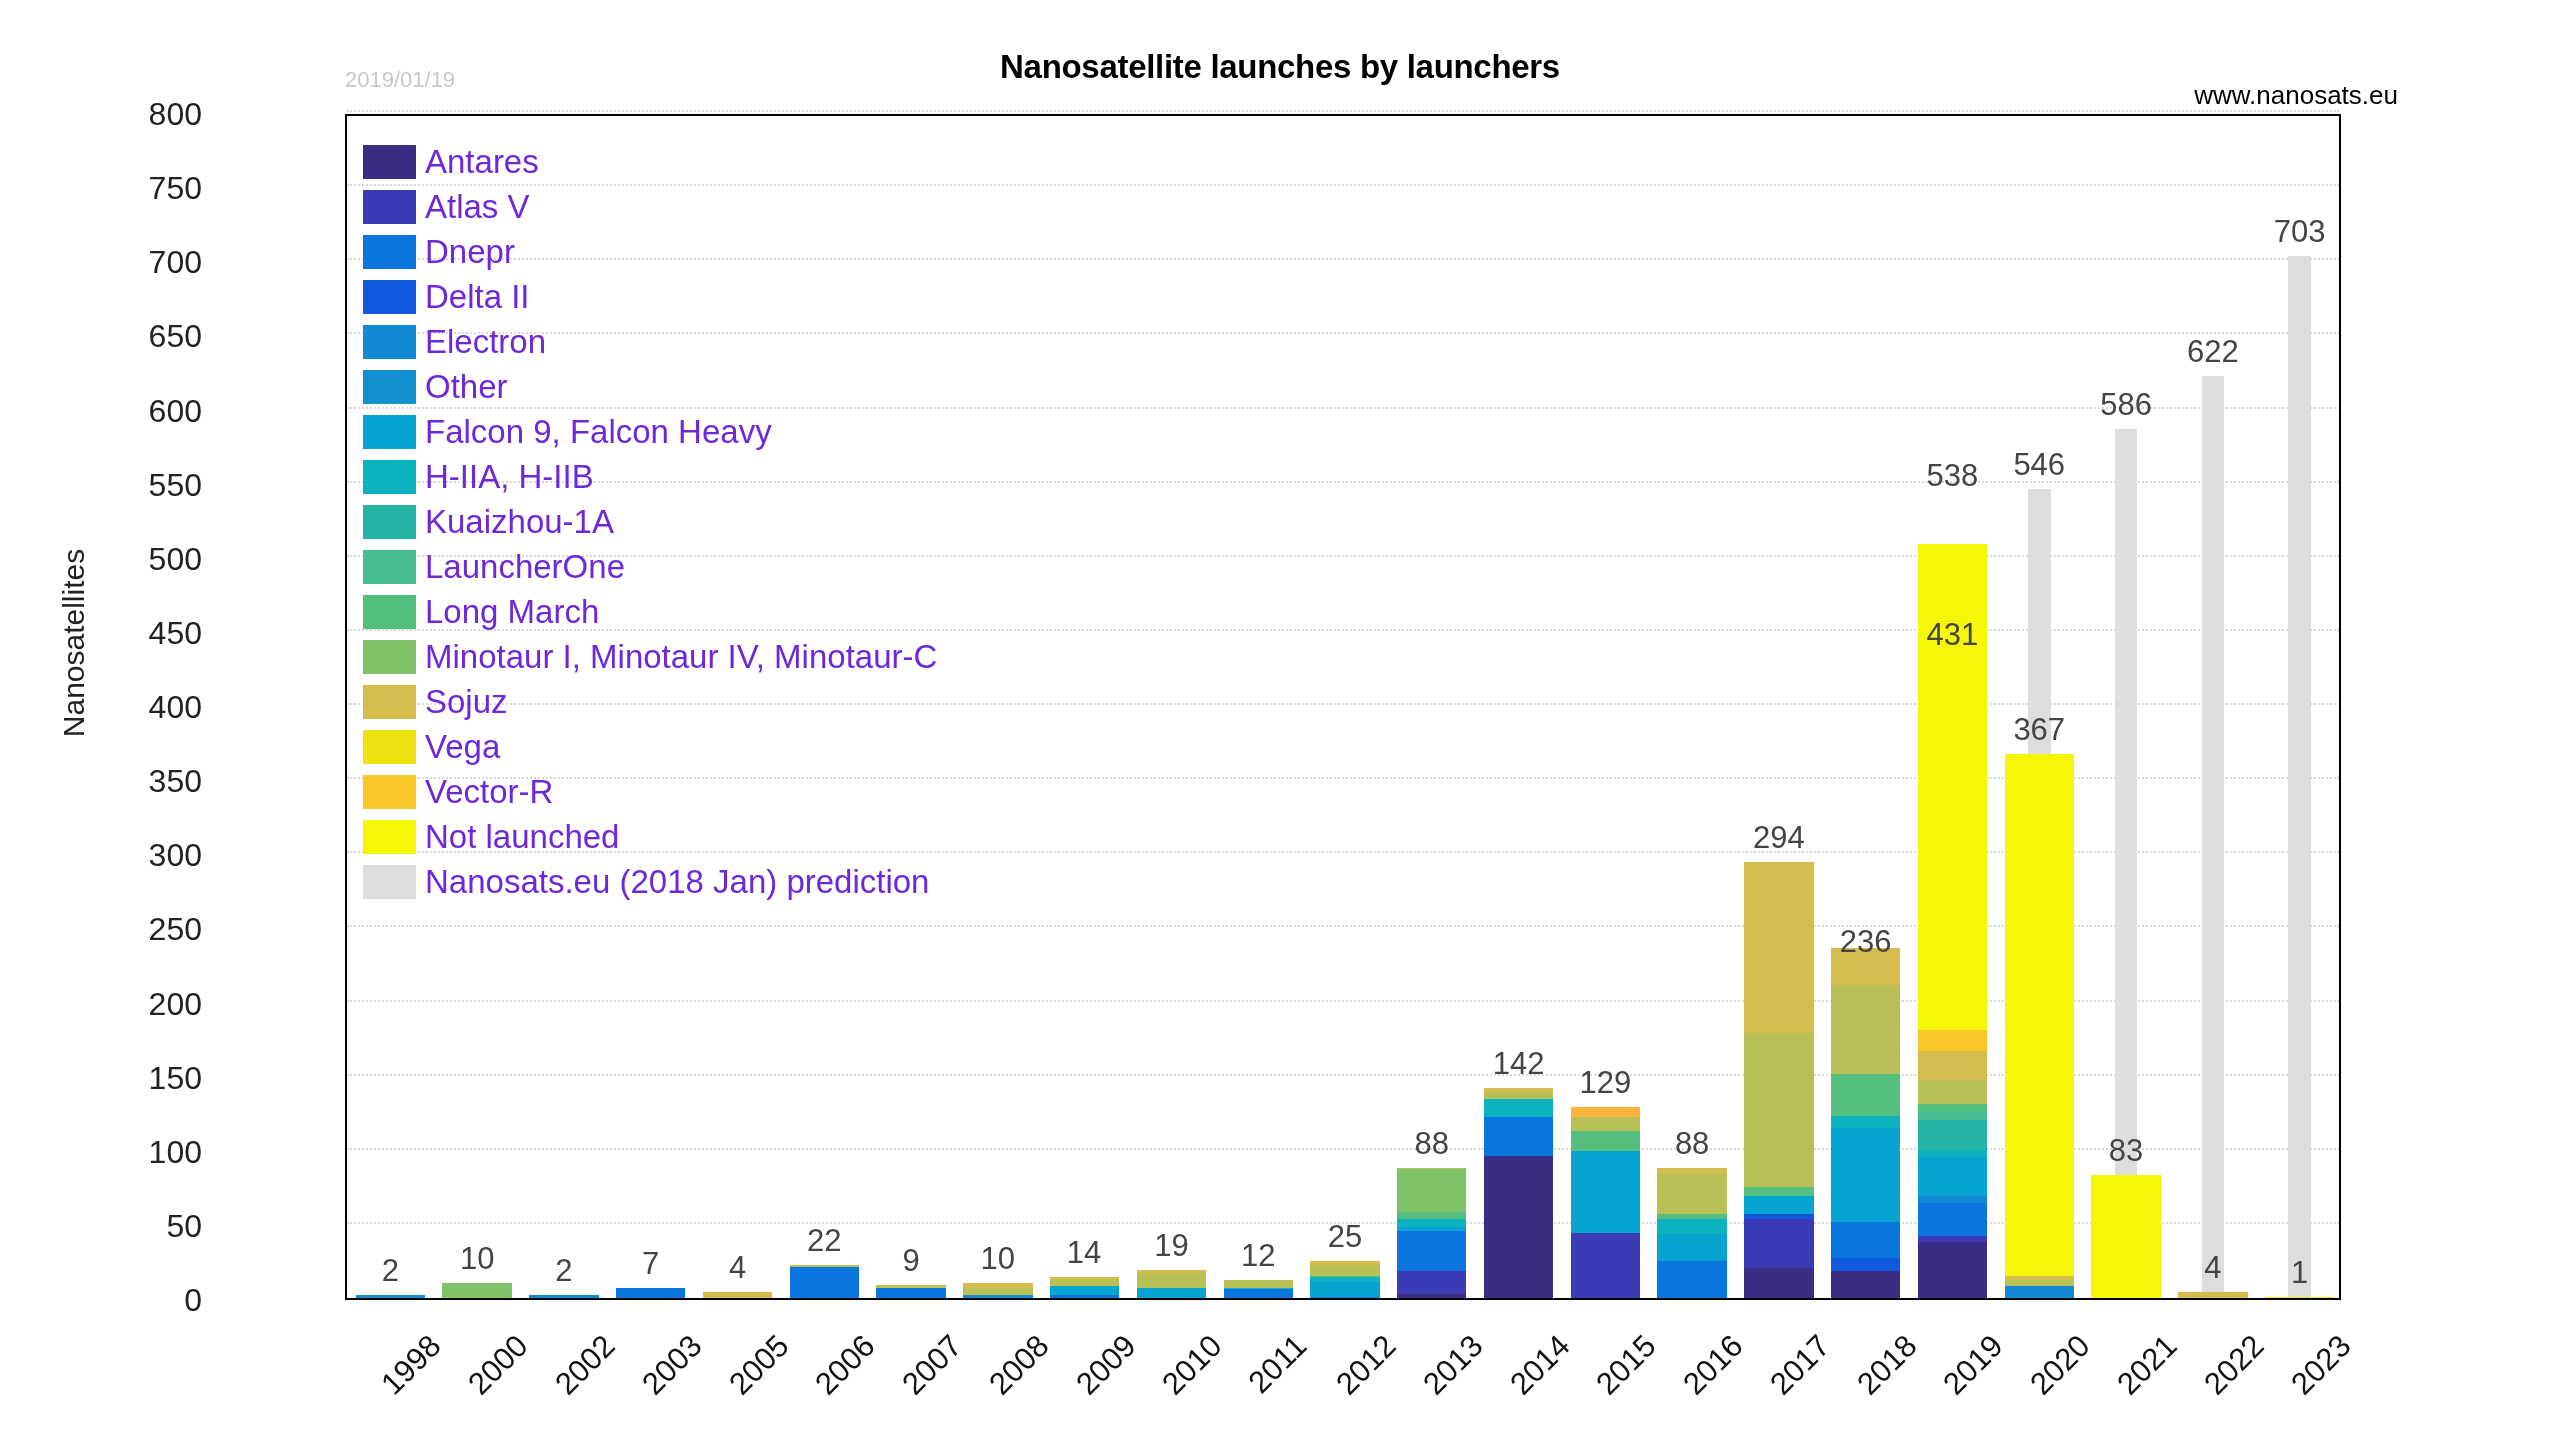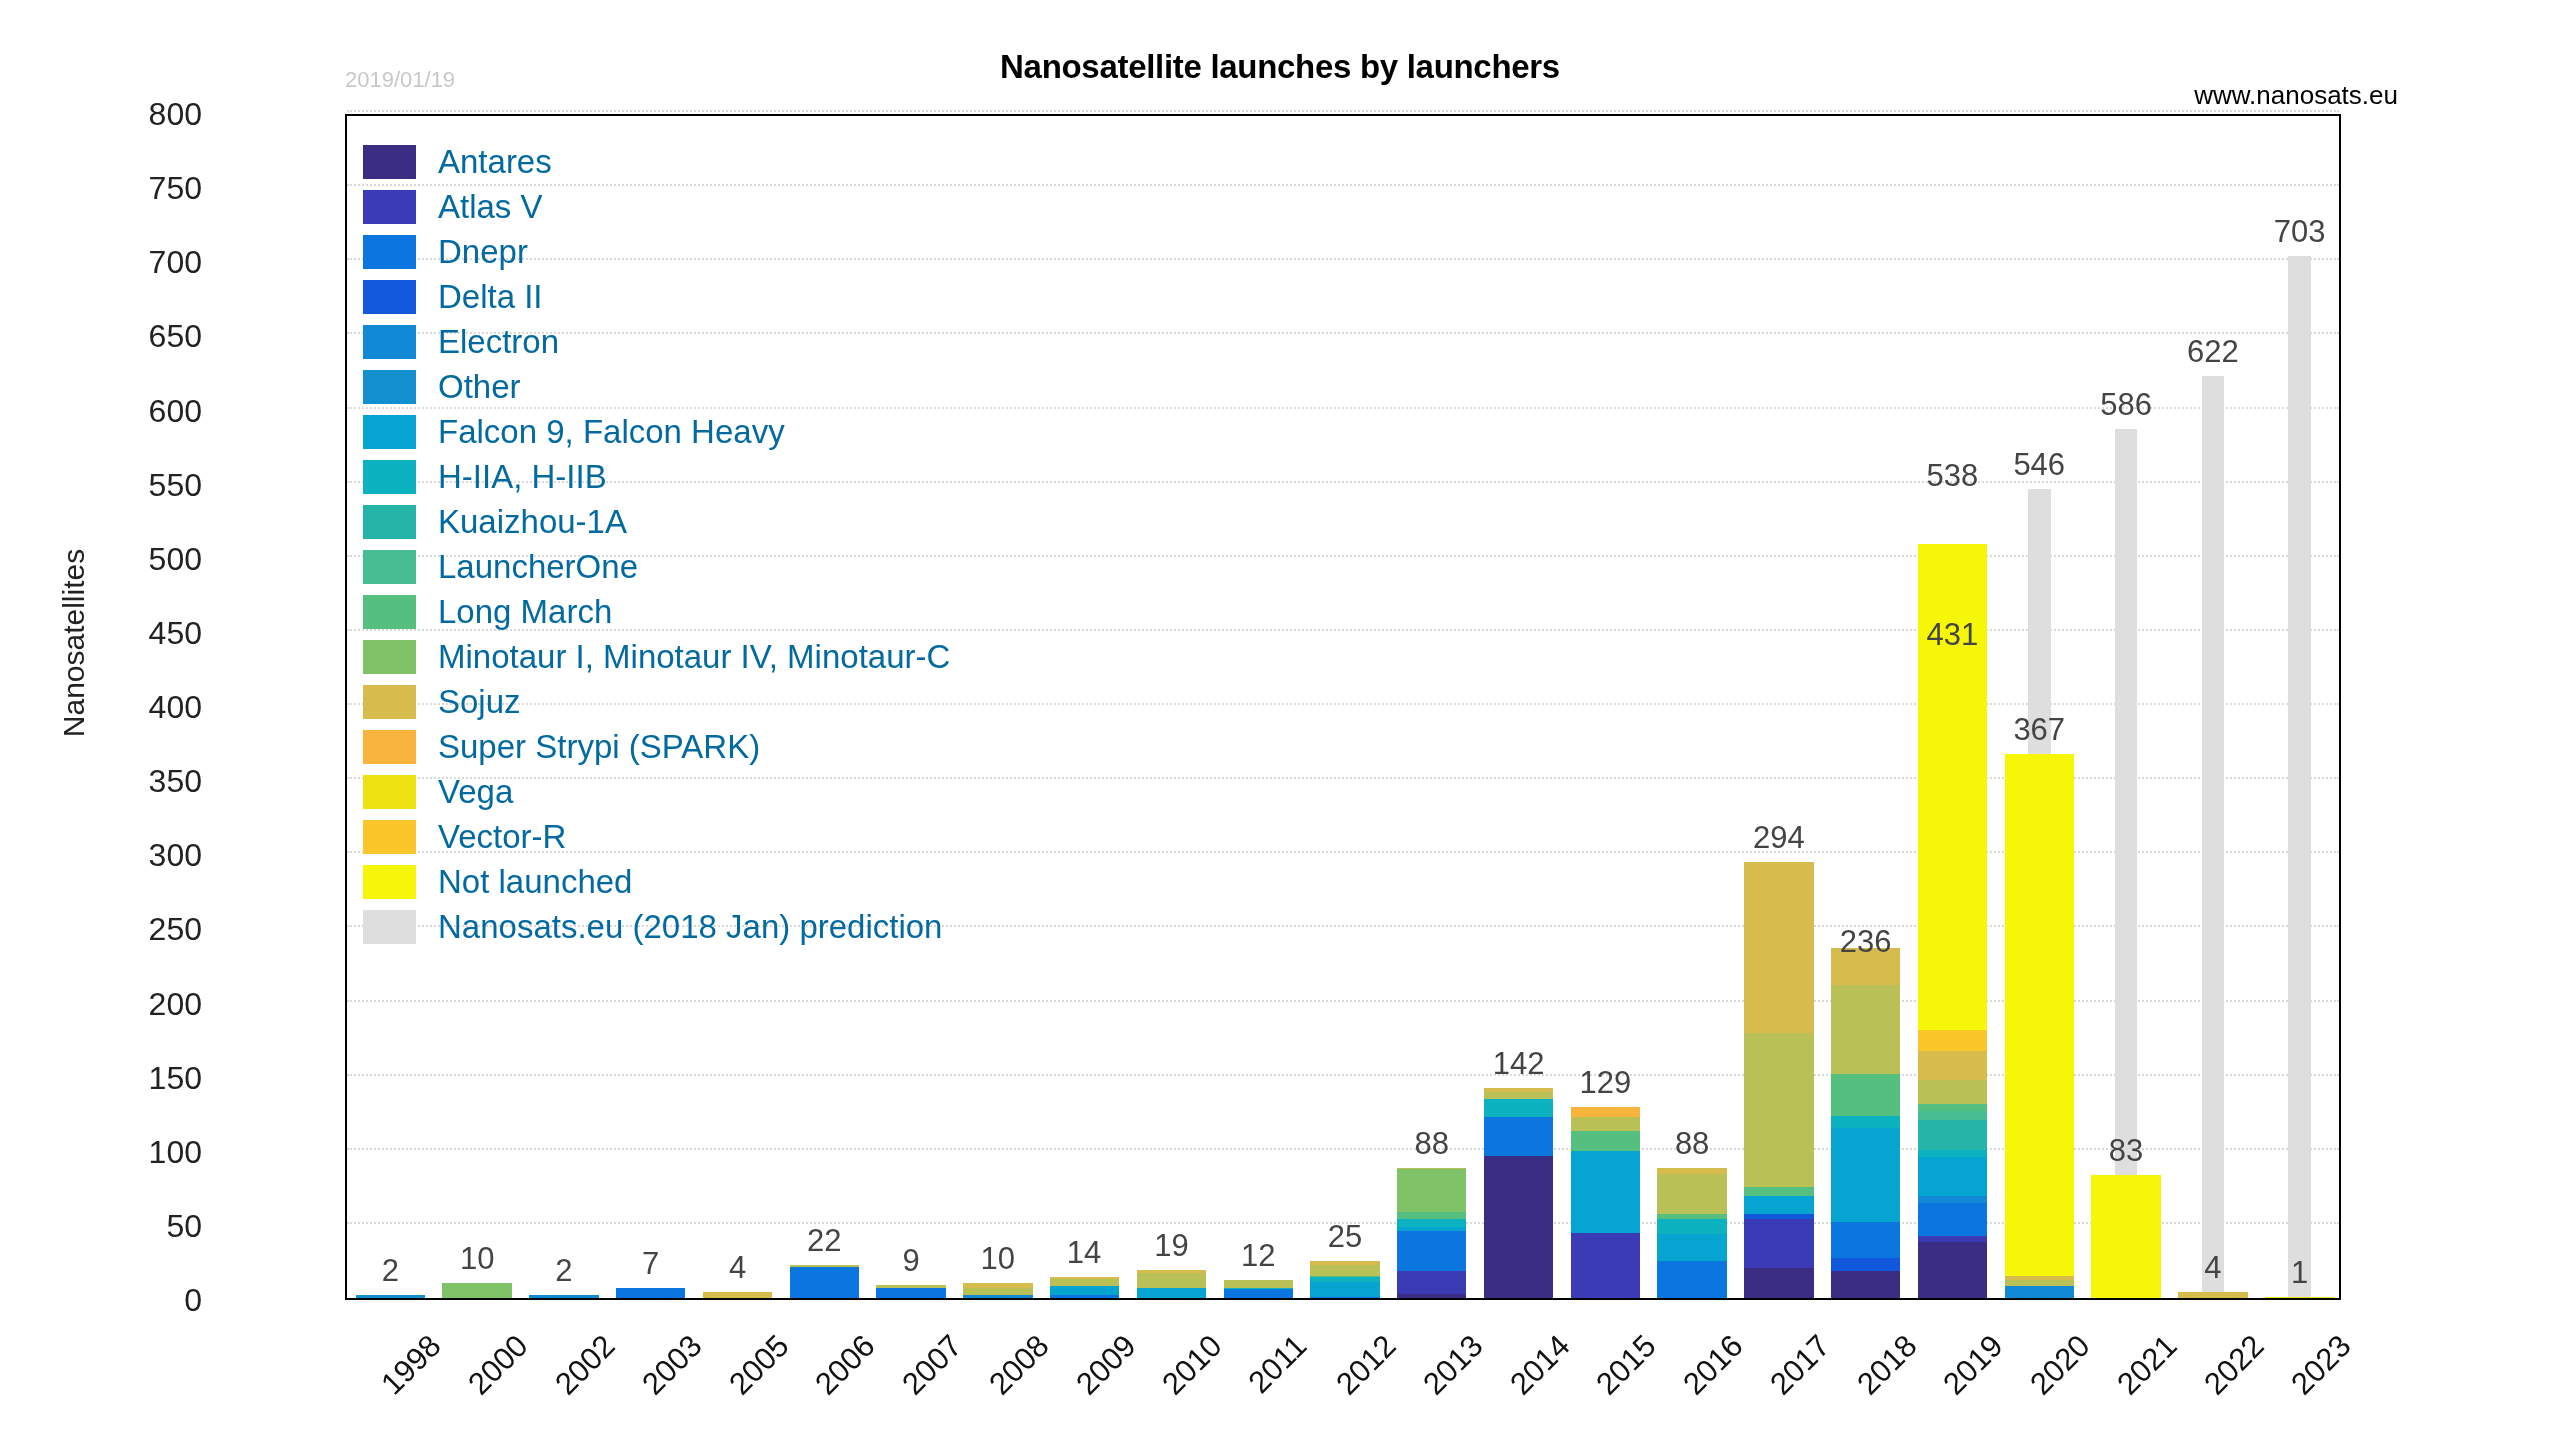--- a/index.html
+++ b/index.html
@@ -92,22 +92,22 @@
     display:flex;flex-direction:column;
   }
   .legend-row{
     display:flex;align-items:center;
     height:45px;
   }
   .legend-swatch{
     width:53px;height:34px;flex:none;
   }
   .legend-label{
-    margin-left:22px;
-    font-size:33px;color:#0369a1;
+    margin-left:9px;
+    font-size:33px;color:#6d28d9;
     white-space:nowrap;
     line-height:1;
   }
 </style>
 </head>
 <body>
 
 <div id="root">
 
   <div class="chart-title">Nanosatellite launches by launchers</div>
@@ -397,24 +397,20 @@
       </div>
       <div class="legend-row">
         <span class="legend-swatch" style="background: rgb(127, 194, 103);"></span>
         <span class="legend-label">Minotaur I, Minotaur IV, Minotaur-C</span>
       </div>
       <div class="legend-row">
         <span class="legend-swatch" style="background: rgb(214, 188, 76);"></span>
         <span class="legend-label">Sojuz</span>
       </div>
       <div class="legend-row">
-        <span class="legend-swatch" style="background: rgb(248, 180, 60);"></span>
-        <span class="legend-label">Super Strypi (SPARK)</span>
-      </div>
-      <div class="legend-row">
         <span class="legend-swatch" style="background: rgb(239, 226, 17);"></span>
         <span class="legend-label">Vega</span>
       </div>
       <div class="legend-row">
         <span class="legend-swatch" style="background: rgb(251, 198, 42);"></span>
         <span class="legend-label">Vector-R</span>
       </div>
       <div class="legend-row">
         <span class="legend-swatch" style="background: rgb(246, 246, 9);"></span>
         <span class="legend-label">Not launched</span>

